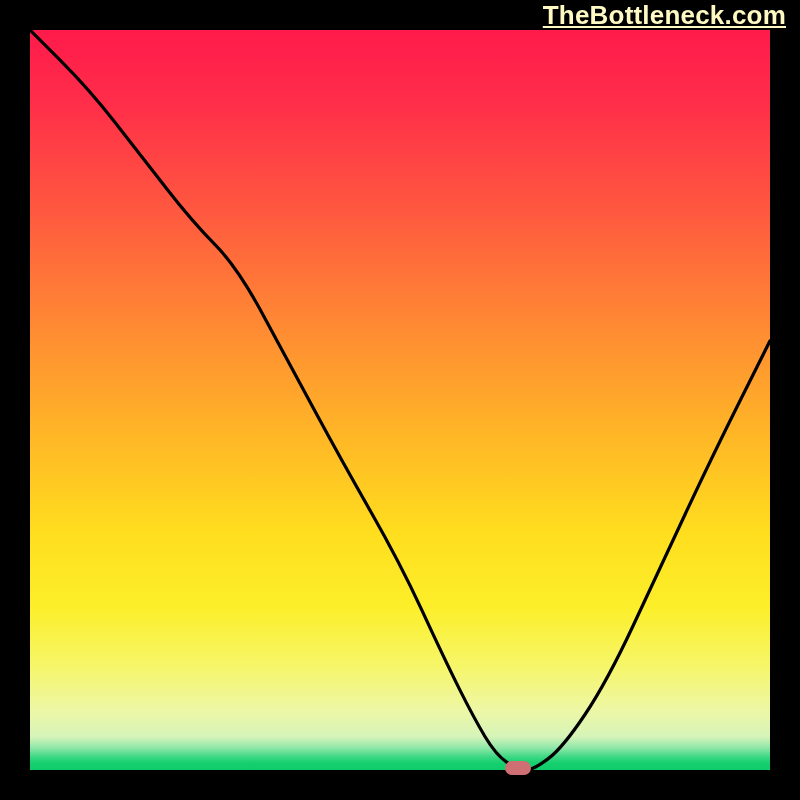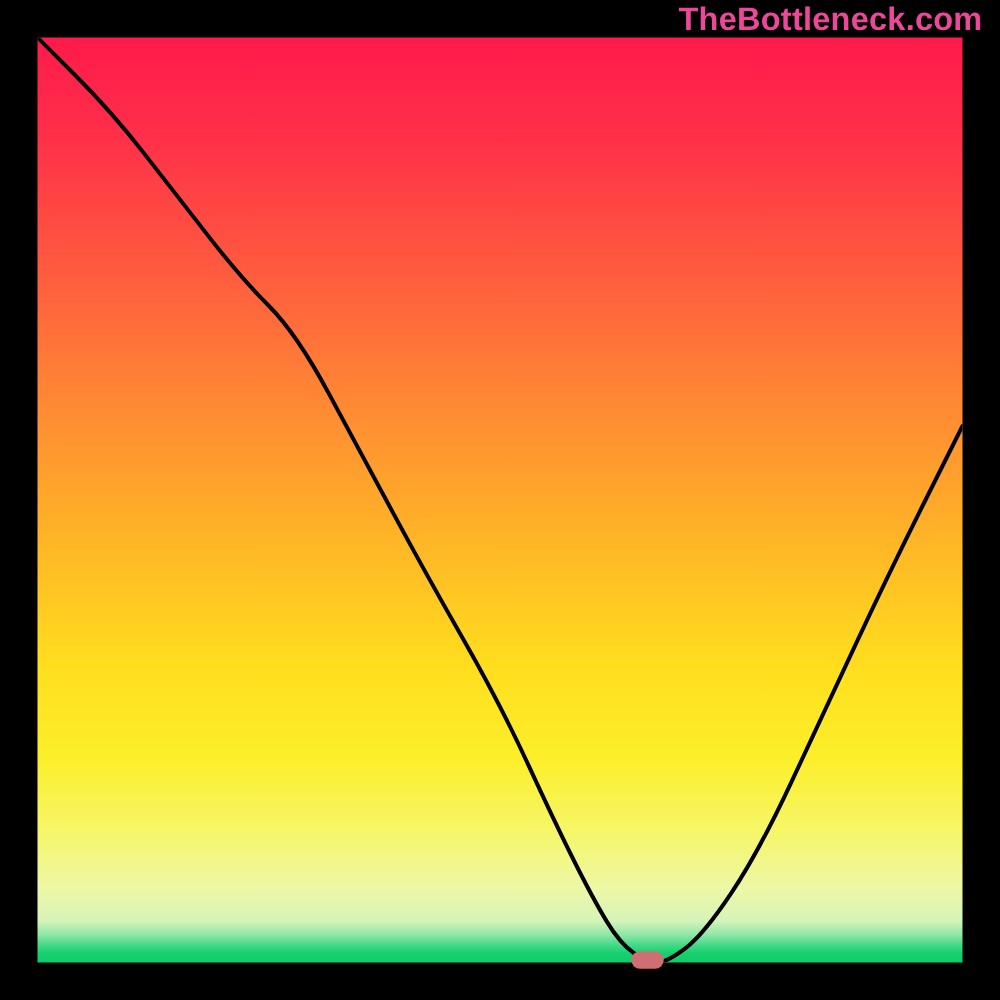--- a/index.html
+++ b/index.html
@@ -16,23 +16,24 @@
     width: 800px;
     height: 800px;
     background: #000;
   }
   .watermark {
     position: absolute;
     top: 0;
     right: 14px;
     font-size: 26px;
     font-weight: 600;
-    color: #ec4899;
+    color: #fef9c3;
     letter-spacing: 0.2px;
     user-select: none;
+    text-decoration: underline;
   }
   .plot-area {
     position: absolute;
     left: 30px;
     top: 30px;
     width: 740px;
     height: 740px;
     
     background: linear-gradient(
       to bottom,

